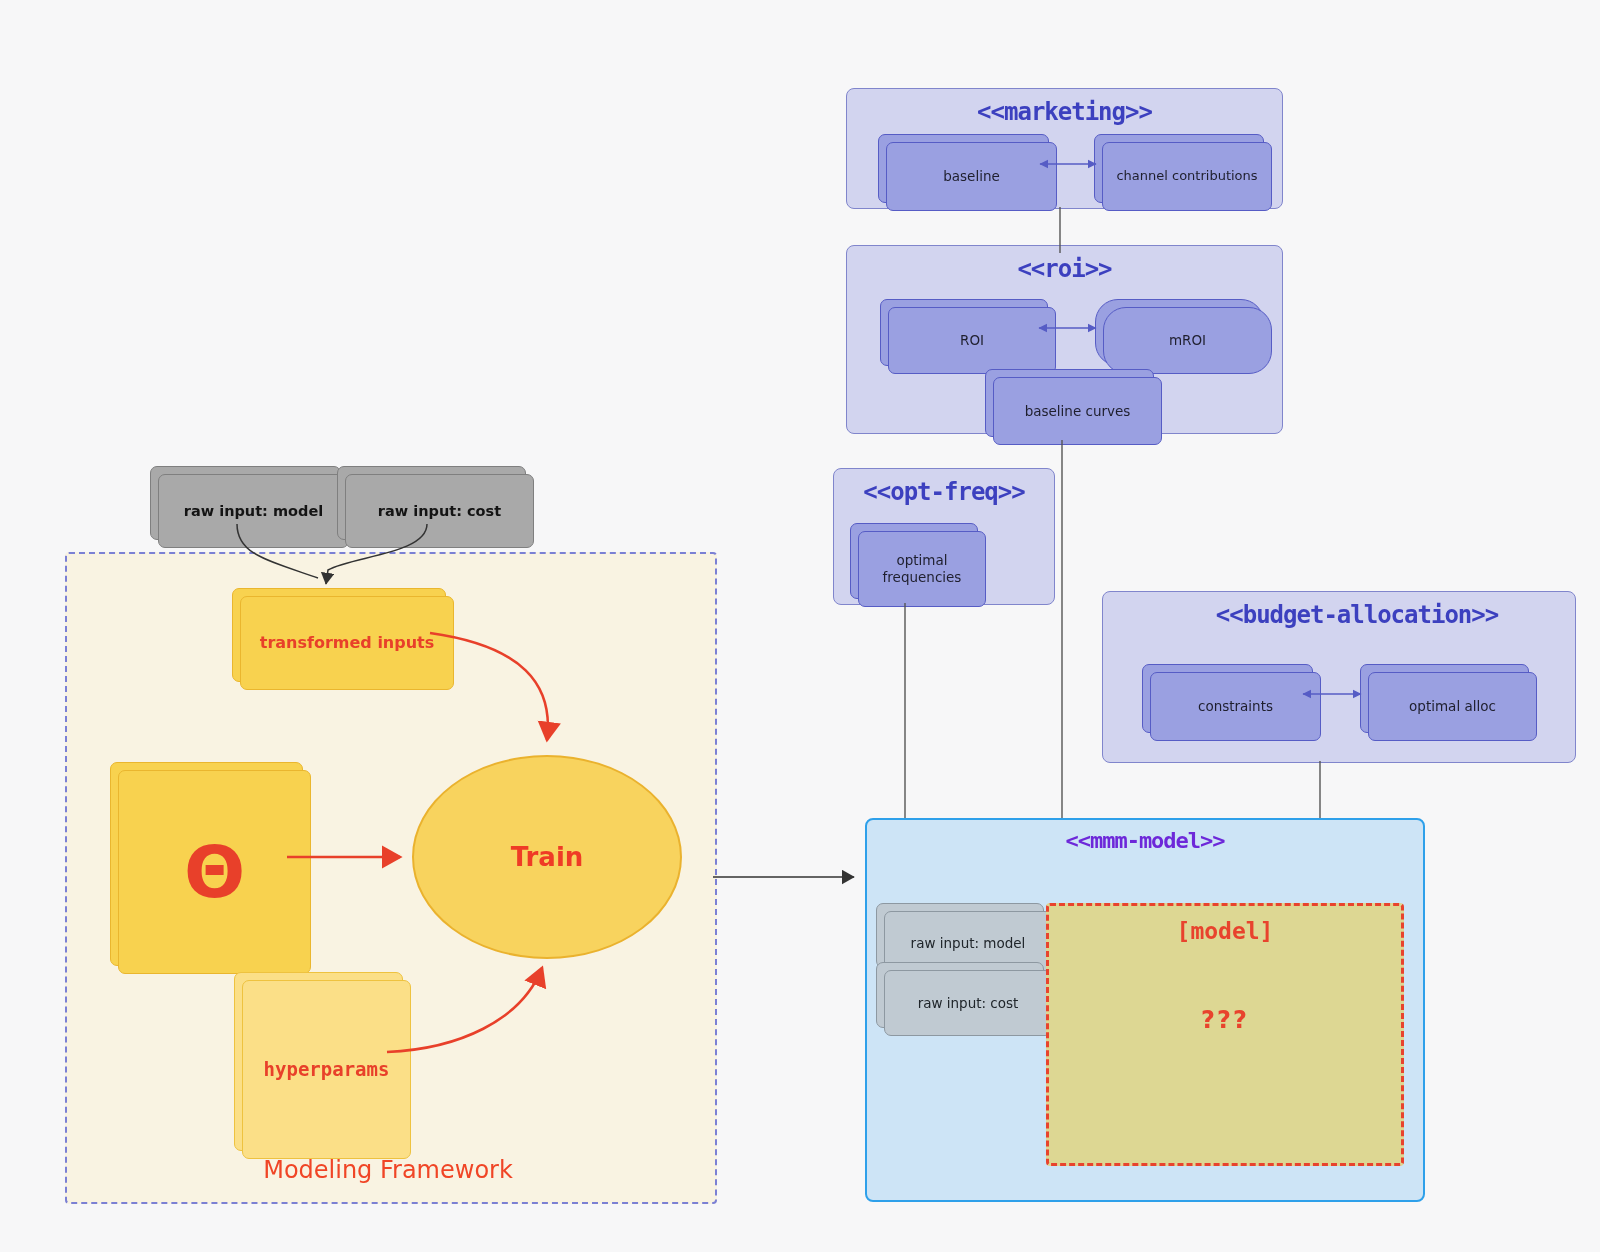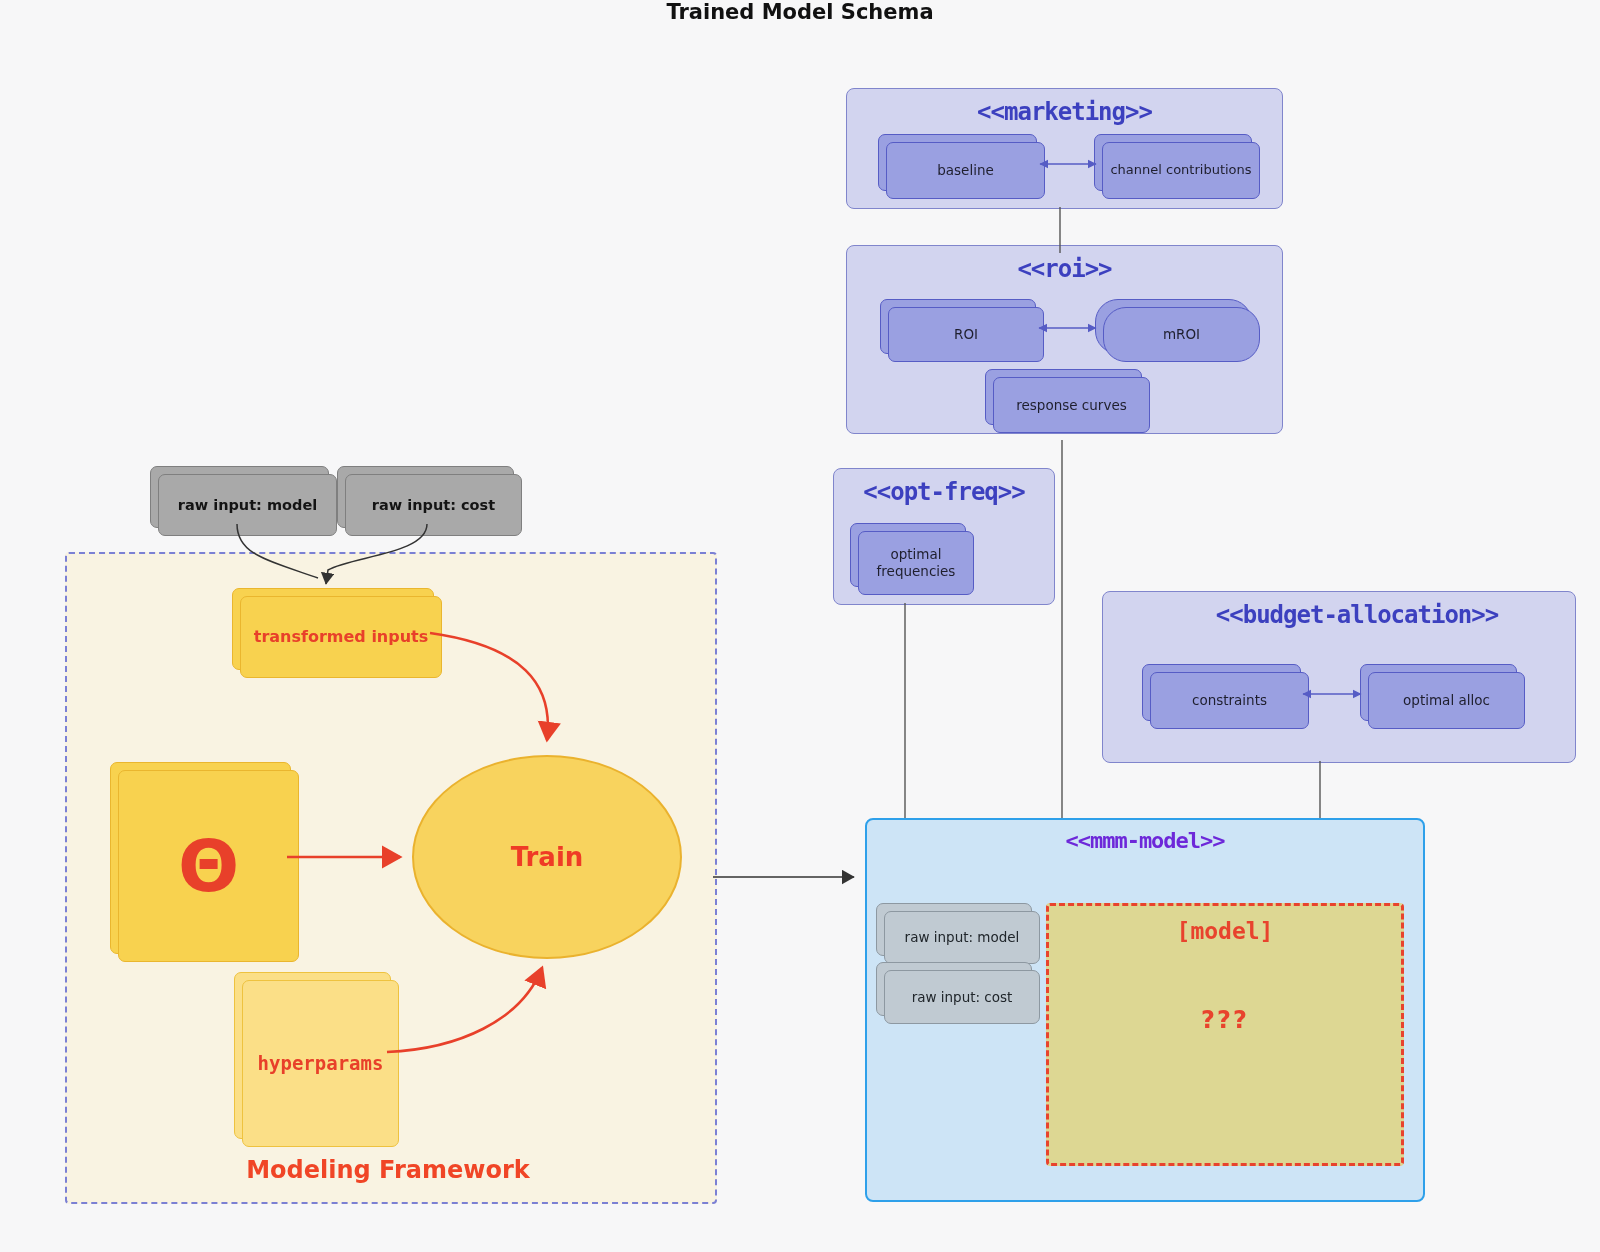--- a/index.html
+++ b/index.html
@@ -4,32 +4,32 @@
 <style>
   html,body{margin:0;padding:0;background:#f7f7f8;}
   #canvas{position:relative;width:1600px;height:1252px;background:#f7f7f8;overflow:hidden;
           font-family:"DejaVu Sans",sans-serif;}
   .abs{position:absolute;}
 
   
   .page-title{left:0;top:8;width:1600px;text-align:center;font-size:21px;font-weight:bold;color:#111;}
   .group-title{width:100%;text-align:center;font-family:"DejaVu Sans Mono",monospace;
                font-weight:bold;font-size:24px;color:#3c40bf;letter-spacing:-1px;margin-top:9px;}
-  .fw-label{left:188px;top:1156px;width:400px;text-align:center;font-size:24px;font-weight:bold;color:#f04526;z-index:2;}
+  .fw-label{left:188px;top:1156px;width:400px;text-align:center;font-size:24px;font-weight:normal;color:#f04526;z-index:2;}
 
   
   .group{border-radius:8px;z-index:1;}
   .group.purple{background:#d2d4ef;border:1.5px solid #8085cc;}
   .group.mmm{background:#cde4f6;border:2px solid #2ea0ea;}
   .group.mmm .group-title{color:#6d28d9;font-size:22px;margin-top:8px;}
   .group.framework{background:#f9f3e2;border:2px dashed #7b80d4;border-radius:4px;}
 
   
   .node{display:flex;align-items:center;justify-content:center;text-align:center;
-        font-size:13.5px;color:#1f1f2e;border-radius:7px;z-index:2;line-height:1.25;padding:6px;}
+        font-size:13.5px;color:#1f1f2e;border-radius:7px;z-index:2;line-height:1.25;padding:12px;}
   .stack::before,.stack::after{content:"";position:absolute;border-radius:inherit;
         background:var(--fill);border:1.5px solid var(--stroke);box-sizing:border-box;}
   .stack::before{left:-8px;top:-8px;width:100%;height:100%;z-index:-2;}
   .stack::after{left:0;top:0;width:100%;height:100%;z-index:-1;}
   .stack>span{position:relative;z-index:1;}
   .purpnode{--fill:#9aa0e1;--stroke:#565cc5;}
   .graynode{--fill:#a9a9a9;--stroke:#7f7f7f;font-weight:bold;font-size:14.5px;color:#141414;}
   .graynode2{--fill:#c0cad2;--stroke:#8d98a1;font-size:13.5px;color:#20262b;}
   .goldnode{--fill:#f8d24f;--stroke:#eab62e;}
   .goldnode2{--fill:#fbdf87;--stroke:#eec23f;}
@@ -45,21 +45,20 @@
   .khaki .unknown-label{display:block;margin-top:62px;font-weight:bold;font-size:24px;color:#e8432d;letter-spacing:2px;}
   .theta-glyph{font-size:72px;font-weight:bold;color:#e8402a;line-height:1;}
 
   svg.overlay{position:absolute;left:0;top:0;z-index:3;pointer-events:none;}
 </style>
 </head>
 <body>
 
 <div id="canvas">
 
-  <div class="abs page-title">Trained Model Schema</div>
 
   <div class="abs group purple" style="left:846px;top:88px;width:435px;height:119px;">
     <div class="group-title">&lt;&lt;marketing&gt;&gt;</div>
   </div>
   <div class="abs node stack purpnode" style="left:886px;top:142px;width:147px;height:45px;">
     <span>baseline</span>
   </div>
   <div class="abs node stack purpnode" style="left:1102px;top:142px;width:146px;height:45px;">
     <span style="white-space:nowrap;font-size:13px;">channel contributions</span>
   </div>
@@ -67,21 +66,21 @@
   <div class="abs group purple" style="left:846px;top:245px;width:435px;height:187px;">
     <div class="group-title">&lt;&lt;roi&gt;&gt;</div>
   </div>
   <div class="abs node stack purpnode" style="left:888px;top:307px;width:144px;height:43px;">
     <span>ROI</span>
   </div>
   <div class="abs node stack purpnode" style="left:1103px;top:307px;width:145px;height:43px;border-radius:23px;">
     <span>mROI</span>
   </div>
   <div class="abs node stack purpnode" style="left:993px;top:377px;width:145px;height:44px;">
-    <span>response curves</span>
+    <span>baseline curves</span>
   </div>
 
   <div class="abs group purple" style="left:792px;top:468px;width:220px;height:135px;margin-left:41px;">
     <div class="group-title">&lt;&lt;opt-freq&gt;&gt;</div>
   </div>
   <div class="abs node stack purpnode" style="left:858px;top:531px;width:104px;height:52px;">
     <span>optimal frequencies</span>
   </div>
 
   <div class="abs group purple" style="left:1102px;top:591px;width:436px;height:170px;padding-left:36px;">

